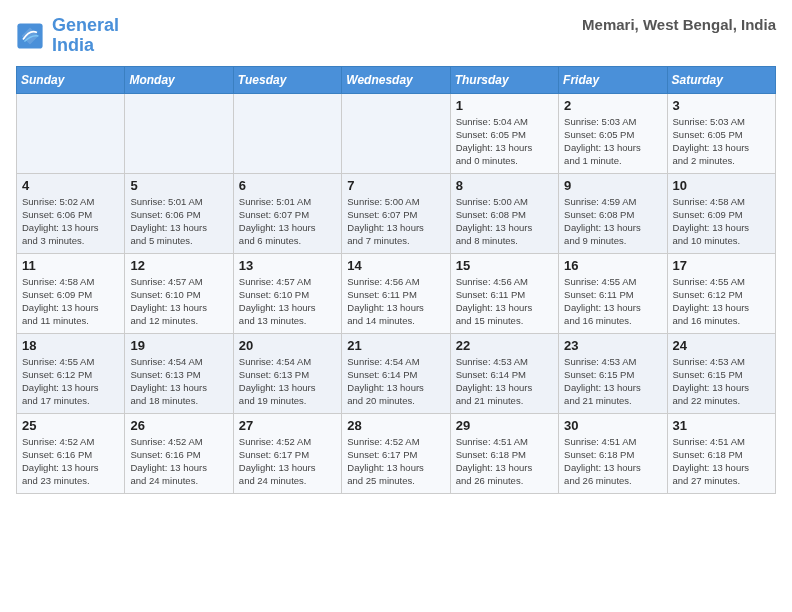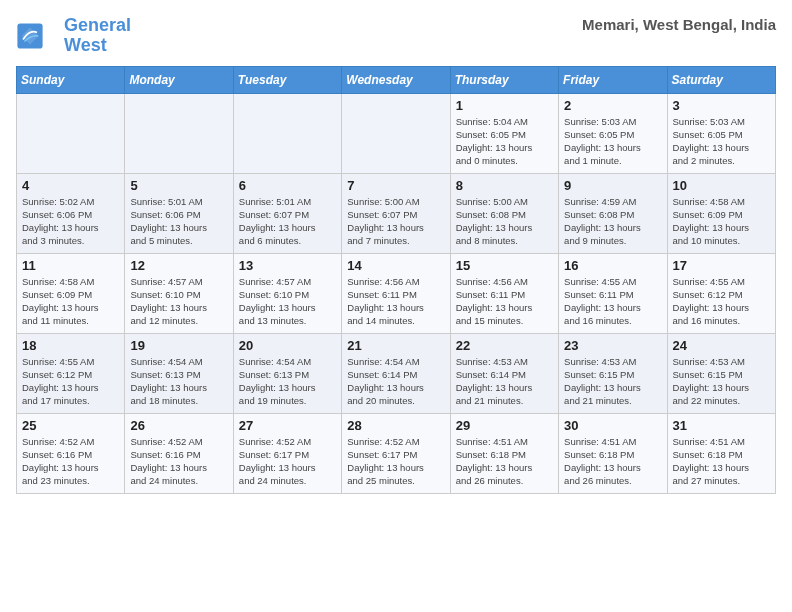--- a/index.html
+++ b/index.html
@@ -12,21 +12,21 @@
     }
     .header {
       display: flex;
       justify-content: space-between;
       align-items: flex-start;
       margin-bottom: 10px;
     }
     .logo {
       display: flex;
       align-items: center;
-      gap: 20px;
+      gap: 8px;
       justify-content: center;
     }
     .logo-text {
       font-size: 18px;
       font-weight: bold;
       color: #333;
       line-height: 1.1;
     }
     .logo-text span {
       color: #4a90d9;
@@ -101,21 +101,21 @@
 <div class="header">
   <div class="logo">
     <svg class="logo-icon" viewBox="0 0 40 40">
       <rect x="2" y="2" width="36" height="36" rx="4" fill="#4a90d9"></rect>
       <polygon points="20,8 32,20 20,32 8,20" fill="white" opacity="0.15"></polygon>
       <path d="M10,25 Q20,10 30,15" stroke="white" stroke-width="2.5" fill="none"></path>
       <path d="M12,28 Q22,18 32,20" stroke="#7ec8f7" stroke-width="2" fill="none"></path>
     </svg>
     <div class="logo-text">
       <div><span>General</span></div>
-      <div><span style="color:#4a90d9">West</span></div>
+      <div><span style="color:#4a90d9">India</span></div>
     </div>
   </div>
   <div class="title-block">
     <div class="location-title">Memari, West Bengal, India</div>
   </div>
 </div>
 
 <table>
   <thead>
     <tr>

